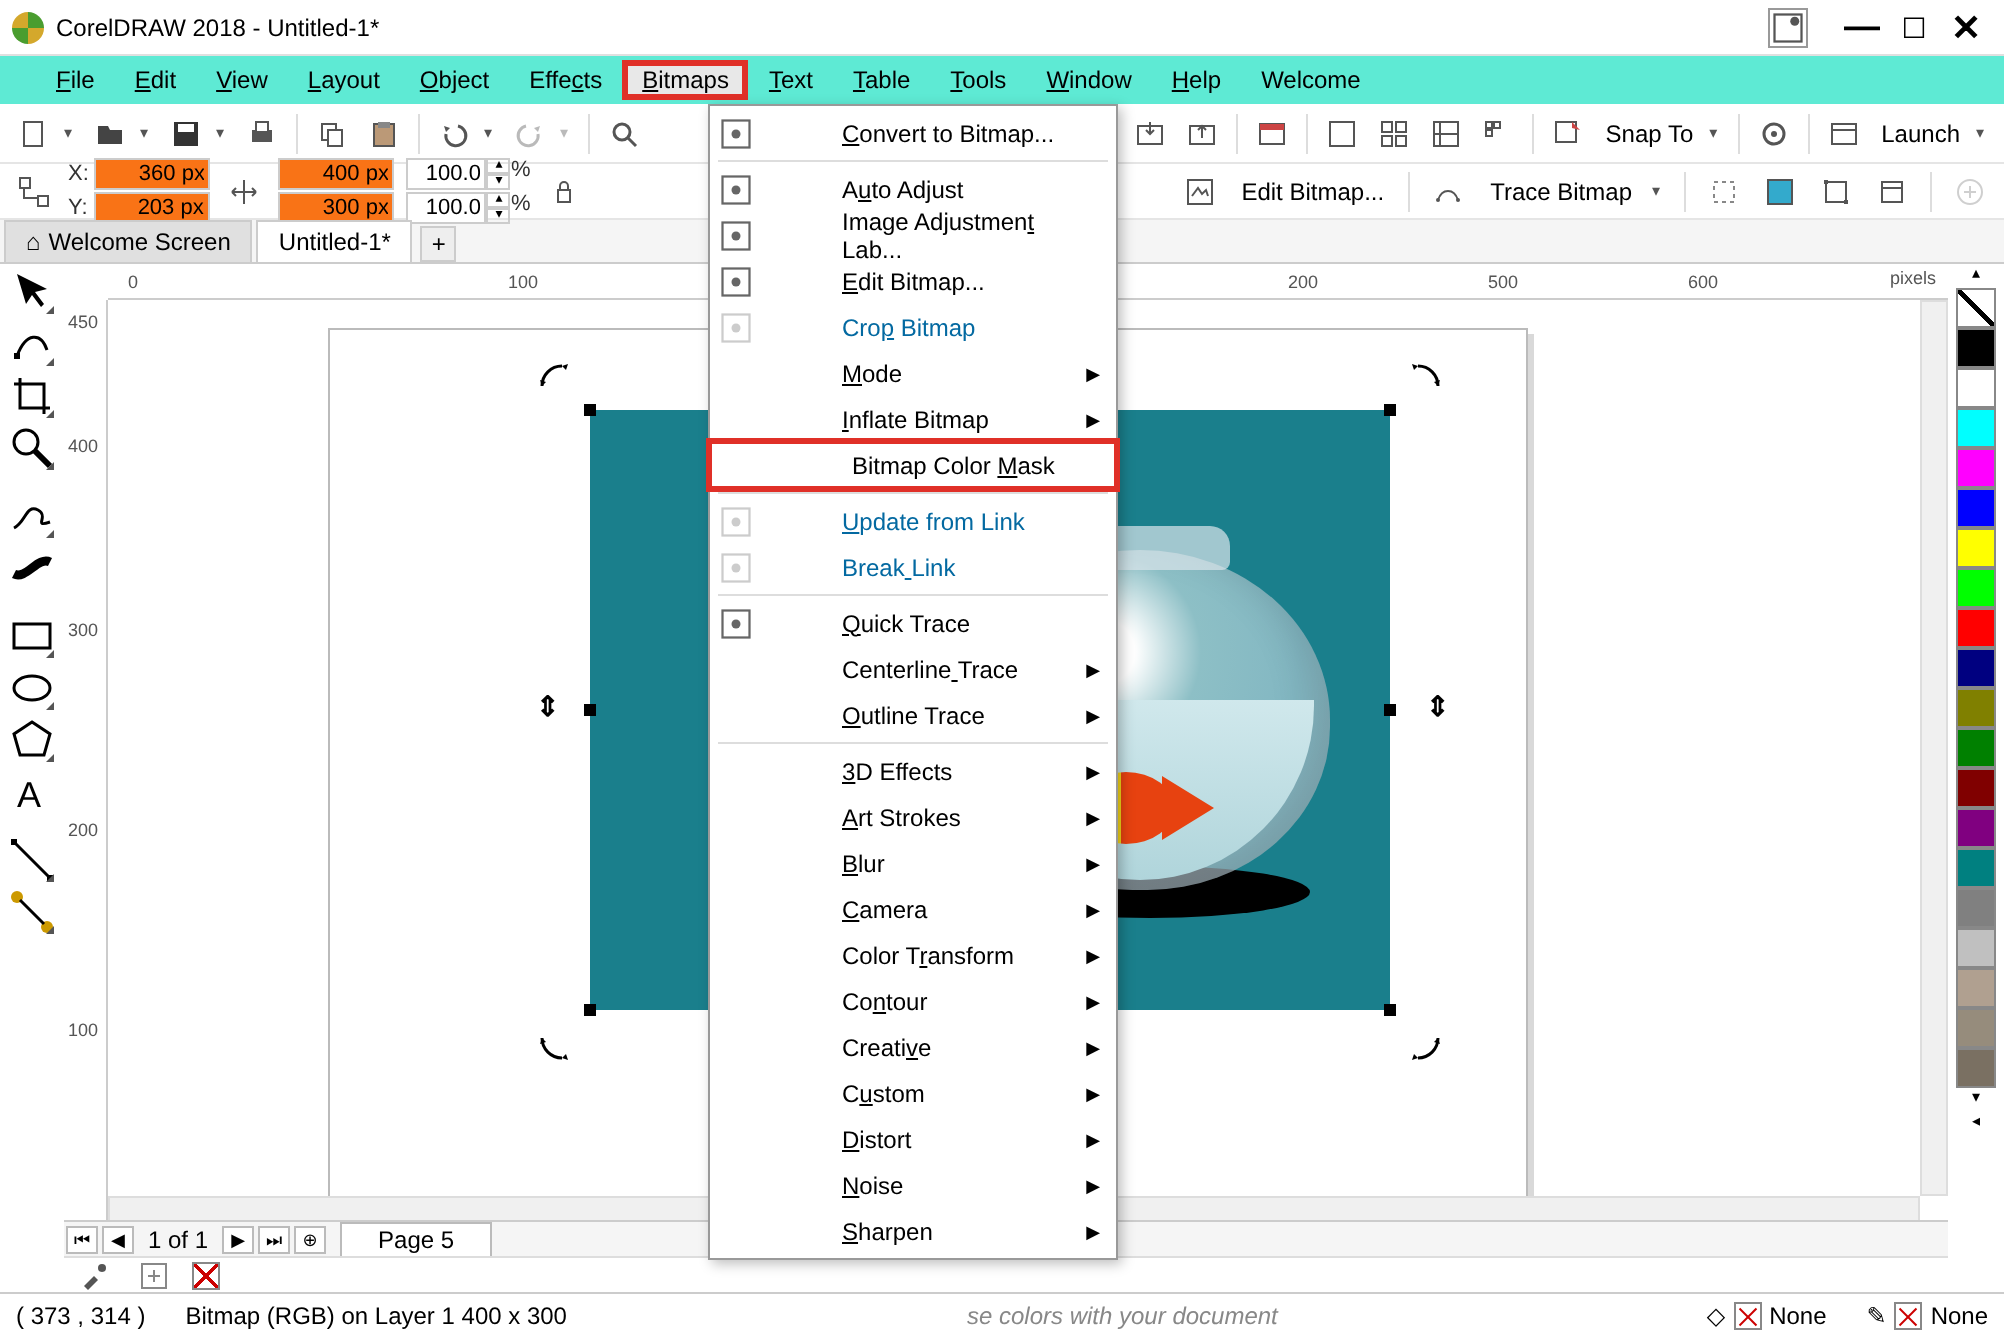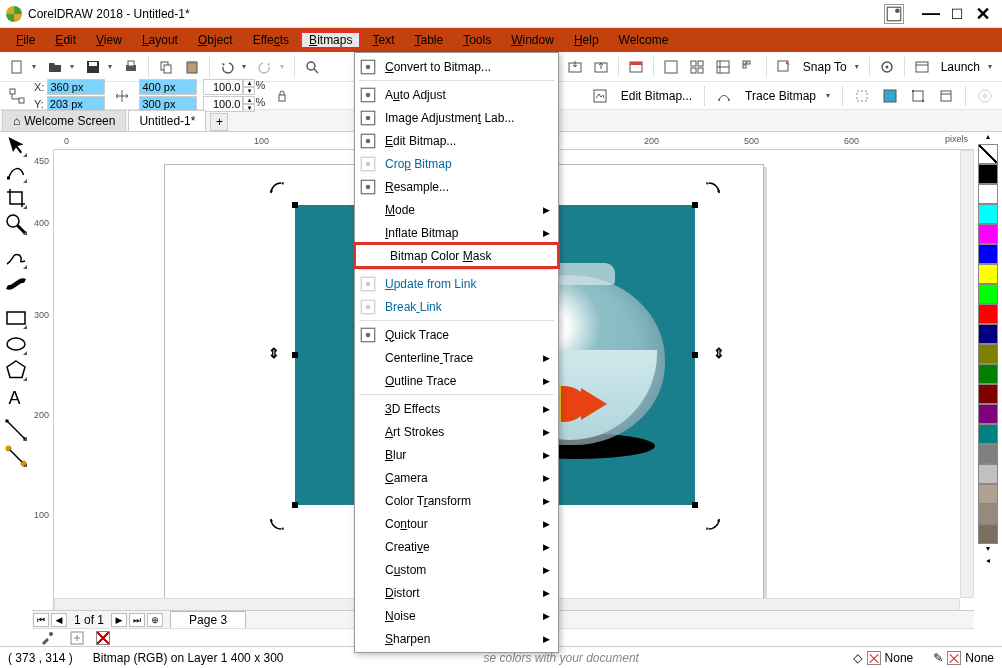--- a/index.html
+++ b/index.html
@@ -5,35 +5,35 @@
 * { margin: 0; padding: 0; box-sizing: border-box; font-family: "Segoe UI", Tahoma, sans-serif; font-size: 12px; user-select: none; }
 body { background: #fff; width: 1002px; height: 668px; overflow: hidden; position: relative; }
 
 .titlebar { height: 28px; background: #fff; display: flex; align-items: center; padding: 0 6px; border-bottom: 1px solid #e0e0e0; }
 .titlebar .logo { width: 16px; height: 16px; border-radius: 50%; background: conic-gradient(#4a9d2f 0 90deg, #d4a82c 90deg 180deg, #4a9d2f 180deg 270deg, #d4a82c 270deg); margin-right: 6px; }
 .titlebar .title { flex: 1; }
 .titlebar .winbtn { width: 26px; height: 20px; display: flex; align-items: center; justify-content: center; font-size: 14px; }
 .titlebar .winbtn.big { font-size: 18px; font-weight: bold; }
 .titlebar .docbtn { width: 20px; height: 20px; border: 1px solid #999; display:flex;align-items:center;justify-content:center;margin-right:14px;}
 
-.menubar { height: 24px; display: flex; align-items: center; padding: 0 6px; background: #c2410c; }
+.menubar { height: 24px; display: flex; align-items: center; padding: 0 18px; background: #5eead4; }
 .menubar .menuitem { padding: 3px 10px; cursor: default; }
 .menubar .menuitem u { text-decoration: underline; }
 .menubar .menuitem.highlighted { border: 3px solid #e03028; padding: 0 7px; background:#e8e8e8;}
 
 .toolbar { height: 30px; display: flex; align-items: center; padding: 2px 6px; gap: 4px; border-bottom: 1px solid #e5e5e5; background: #fff; }
 .tbtn { width: 22px; height: 22px; display: flex; align-items: center; justify-content: center; border: 1px solid transparent; }
 .tbtn svg { width: 16px; height: 16px; }
 .tsep { width: 1px; height: 20px; background: #ddd; margin: 0 2px; }
 .tarrow { width:8px; font-size:8px; color:#555;}
 .tlabel { padding: 0 4px; }
 
 .propbar { height: 28px; display: flex; align-items: center; padding: 2px 6px; gap: 6px; border-bottom: 1px solid #e5e5e5; }
 .proplabel { font-size: 11px; color:#333;}
-.propinput { width: 58px; height: 16px; border: 1px solid #ccc; font-size: 11px; padding: 0 2px; background:#7dd3fc;}
+.propinput { width: 58px; height: 16px; border: 1px solid #ccc; font-size: 11px; padding: 0 2px; background:#f97316;text-align:right;}
 .propstack { display:flex; flex-direction:column; gap:1px;}
 .proppct { width:40px; height:16px; border:1px solid #ccc; font-size:11px; padding:0 2px; text-align:right;}
 .spinners{display:flex;flex-direction:column;}
 .spinners div{width:12px;height:8px;border:1px solid #ccc;font-size:7px;line-height:6px;text-align:center;}
 
 .tabbar { height: 22px; display:flex; align-items:flex-end; padding:0 2px; background:#f5f5f5; border-bottom:1px solid #ccc;}
 .tab { padding: 3px 10px; background:#eee; border:1px solid #ccc; border-bottom:none; margin-right:2px; display:flex; align-items:center; gap:4px; font-size:11px;}
 .tab.active { background:#fff; }
 .tab.inactive { background:#e0e0e0;}
 .tabplus { width:18px; height:18px; border:1px solid #ccc; display:flex;align-items:center;justify-content:center;background:#eee;margin-left:2px;}
@@ -83,21 +83,21 @@
 .statusbar .swatch{display:flex;align-items:center;gap:4px;}
 .statusbar .swatch .box{width:14px;height:14px;border:1px solid #888;position:relative;background:#fff;}
 .statusbar .swatch .box .x{position:absolute;inset:0;}
 .statusbar .swatch .box .x:before,.statusbar .swatch .box .x:after{content:"";position:absolute;left:0;top:50%;width:100%;height:1px;background:#c00;}
 .statusbar .swatch .box .x:before{transform:rotate(45deg);} .statusbar .swatch .box .x:after{transform:rotate(-45deg);}
 
 .dropdown { position:absolute; top:52px; left:354px; width:205px; background:#fff; border:1px solid #999; box-shadow:2px 2px 6px rgba(0,0,0,0.25); z-index:100; padding:2px 0;}
 .dropdown .mi { display:flex; align-items:center; height:23px; padding:0 8px 0 4px; gap:8px; position:relative;}
 .dropdown .mi.disabled { color:#0369a1; }
 .dropdown .mi .icon{width:18px;height:18px;display:flex;align-items:center;justify-content:center;}
-.dropdown .mi .lbl{flex:1;}
+.dropdown .mi .lbl{flex:1;margin-left:36px;}
 .dropdown .mi .sub{font-size:9px;}
 .dropdown .sep{height:1px;background:#ddd;margin:2px 4px;}
 .dropdown .mi.highlighted{outline:3px solid #e03028;outline-offset:-1px;gap:13px;}
 
 .unitslabel{font-size:10px;color:#555;}
 </style>
 </head>
 <body>
 
 <div class="titlebar">
@@ -558,21 +558,21 @@
   <div class="nav">◂</div>
 </div>
 
 <div class="pagebar">
   <div class="pbtn">⏮</div>
   <div class="pbtn">◀</div>
   <span style="padding:0 6px">1 of 1</span>
   <div class="pbtn">▶</div>
   <div class="pbtn">⏭</div>
   <div class="pbtn">⊕</div>
-  <div class="ptab">Page 3</div>
+  <div class="ptab">Page 5</div>
 </div>
 
 <div class="colorbar">
   <div class="tbtn">
       <svg viewBox="0 0 16 16">
         <path d="M3 13l5-5 2 2-5 5z" fill="#555"></path>
         <circle cx="12" cy="4" r="2" fill="#555"></circle>
       </svg>
     </div>
   <div class="tbtn">
@@ -648,29 +648,20 @@
     <div class="mi disabled">
       <span class="icon">
         <svg viewBox="0 0 16 16">
           <rect x="2" y="2" width="12" height="12" fill="none" stroke="#ccc"></rect>
           <circle cx="8" cy="8" r="2" fill="#ccc"></circle>
         </svg>
       </span>
       <span class="lbl">Cro<u>p</u> Bitmap</span>
     </div>
     <div class="mi">
-      <span class="icon">
-        <svg viewBox="0 0 16 16">
-          <rect x="2" y="2" width="12" height="12" fill="none" stroke="#666"></rect>
-          <circle cx="8" cy="8" r="2" fill="#666"></circle>
-        </svg>
-      </span>
-      <span class="lbl"><u>R</u>esample...</span>
-    </div>
-    <div class="mi">
       <span class="icon"></span>
       <span class="lbl"><u>M</u>ode</span>
       <span class="sub">▶</span>
     </div>
     <div class="mi">
       <span class="icon"></span>
       <span class="lbl"><u>I</u>nflate Bitmap</span>
       <span class="sub">▶</span>
     </div>
     <div class="mi highlighted">

